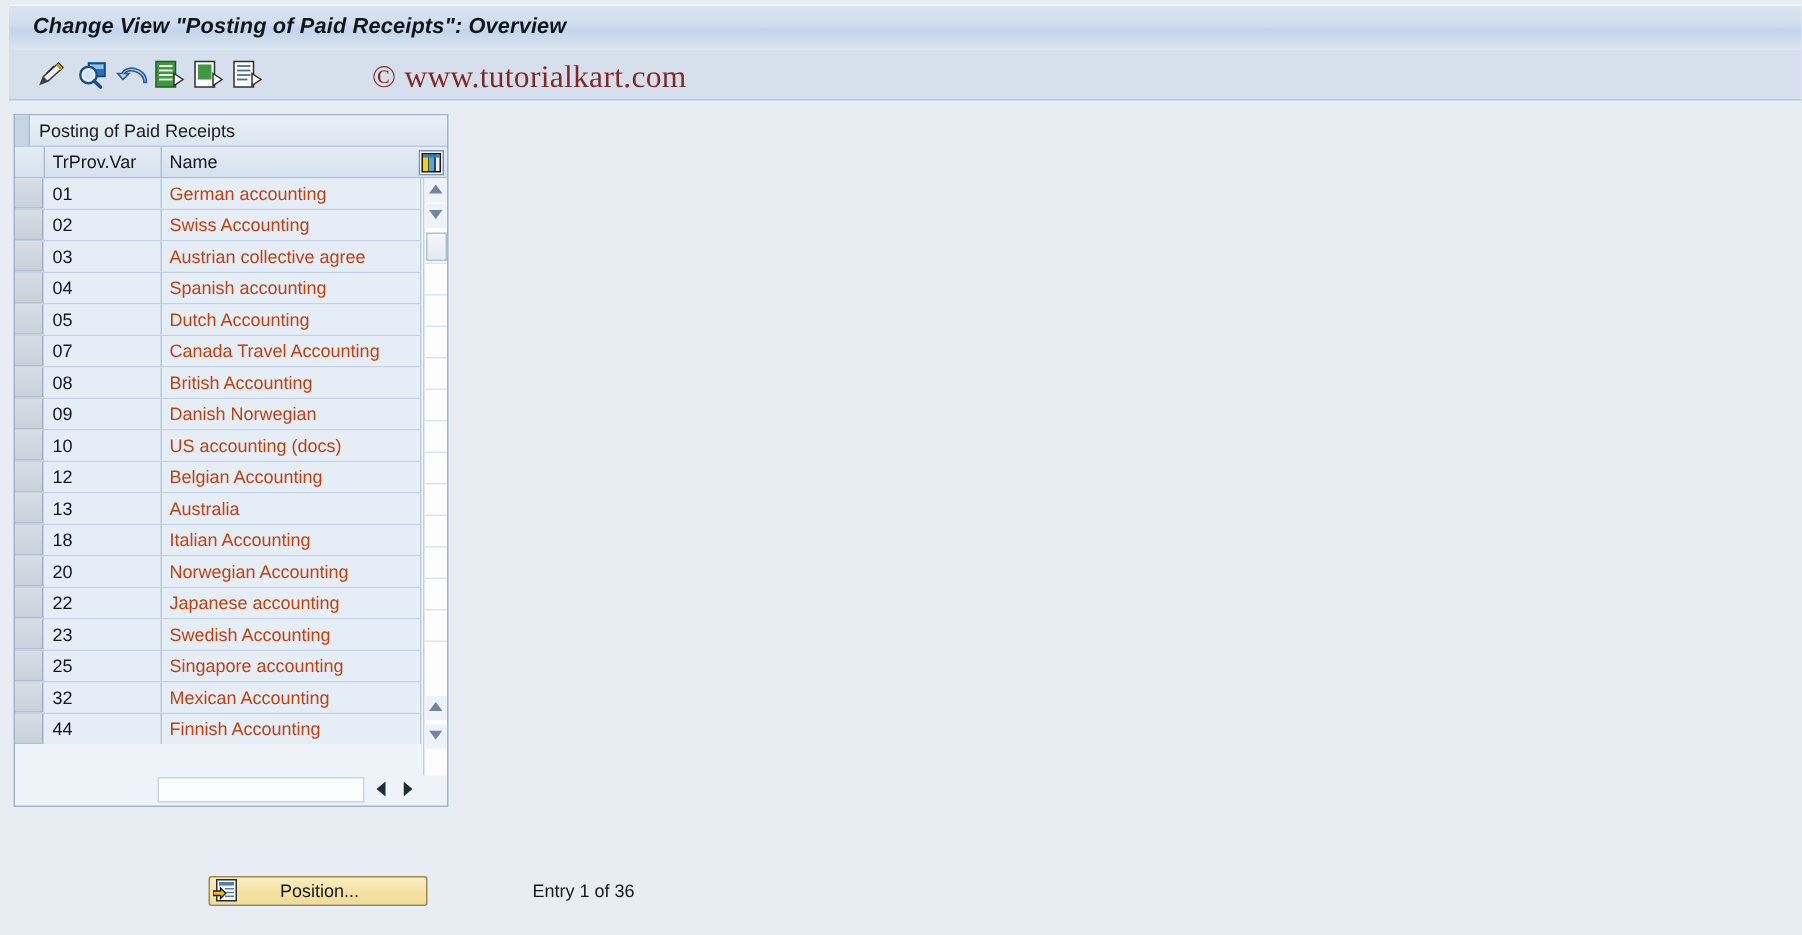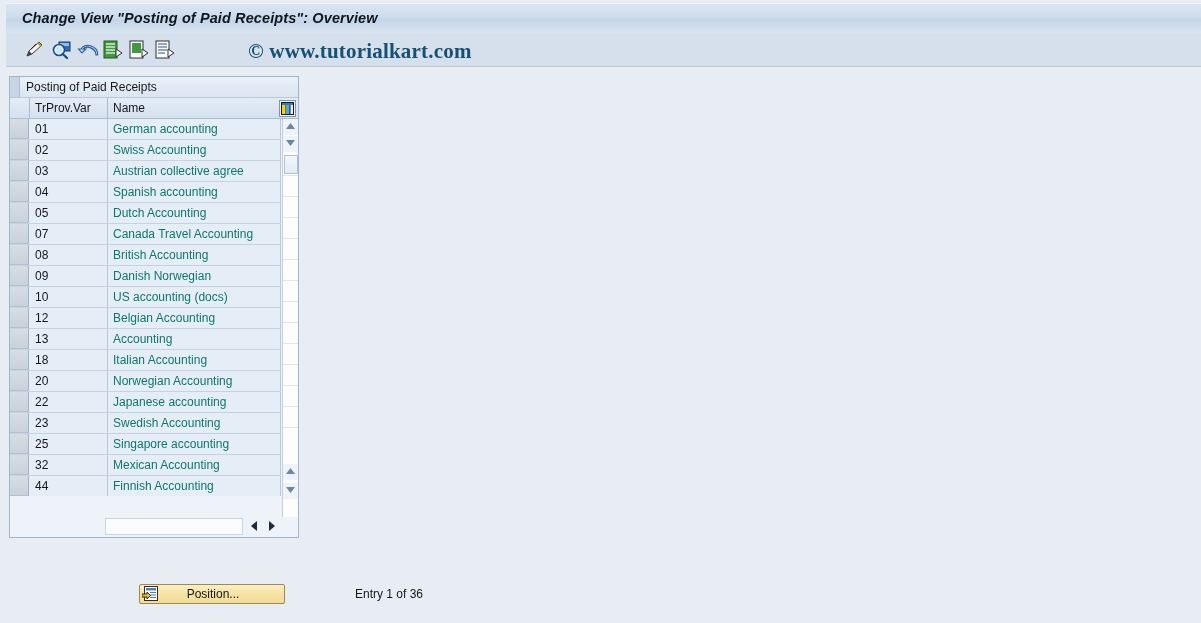--- a/index.html
+++ b/index.html
@@ -65,22 +65,22 @@
     cursor: pointer;
   }
   .tb-btn svg { display: block; }
 
   #watermark {
     position: absolute;
     left: 248px;
     top: 39px;
     font-family: "Liberation Serif", serif;
     font-size: 21px;
-    font-weight: bold;
-    color: #0c4a6e;
+    font-weight: normal;
+    color: #7f1d1d;
     white-space: nowrap;
     letter-spacing: 0.2px;
     opacity: 0.95;
   }
 
   
   #table-panel {
     position: absolute;
     left: 9px;
     top: 76px;
@@ -197,21 +197,21 @@
   .cell-name {
     position: absolute;
     left: 98px; top: 0;
     width: 173px; height: 20px;
     background: #e5edf7;
     border-right: 1px solid #b8c8da;
     box-sizing: border-box;
     font-size: 12px;
     line-height: 20px;
     padding-left: 5px;
-    color: #0f766e;
+    color: #c2410c;
     white-space: nowrap;
     overflow: hidden;
     cursor: text;
   }
 
   
   #vscroll {
     position: absolute;
     left: 272px;
     top: 42px;
@@ -469,21 +469,21 @@
           <div class="cell-name">US accounting (docs)</div>
         </div>
         <div class="grid-row">
           <div class="cell-sel"></div>
           <div class="cell-key">12</div>
           <div class="cell-name">Belgian Accounting</div>
         </div>
         <div class="grid-row">
           <div class="cell-sel"></div>
           <div class="cell-key">13</div>
-          <div class="cell-name">Accounting</div>
+          <div class="cell-name">Australia</div>
         </div>
         <div class="grid-row">
           <div class="cell-sel"></div>
           <div class="cell-key">18</div>
           <div class="cell-name">Italian Accounting</div>
         </div>
         <div class="grid-row">
           <div class="cell-sel"></div>
           <div class="cell-key">20</div>
           <div class="cell-name">Norwegian Accounting</div>

